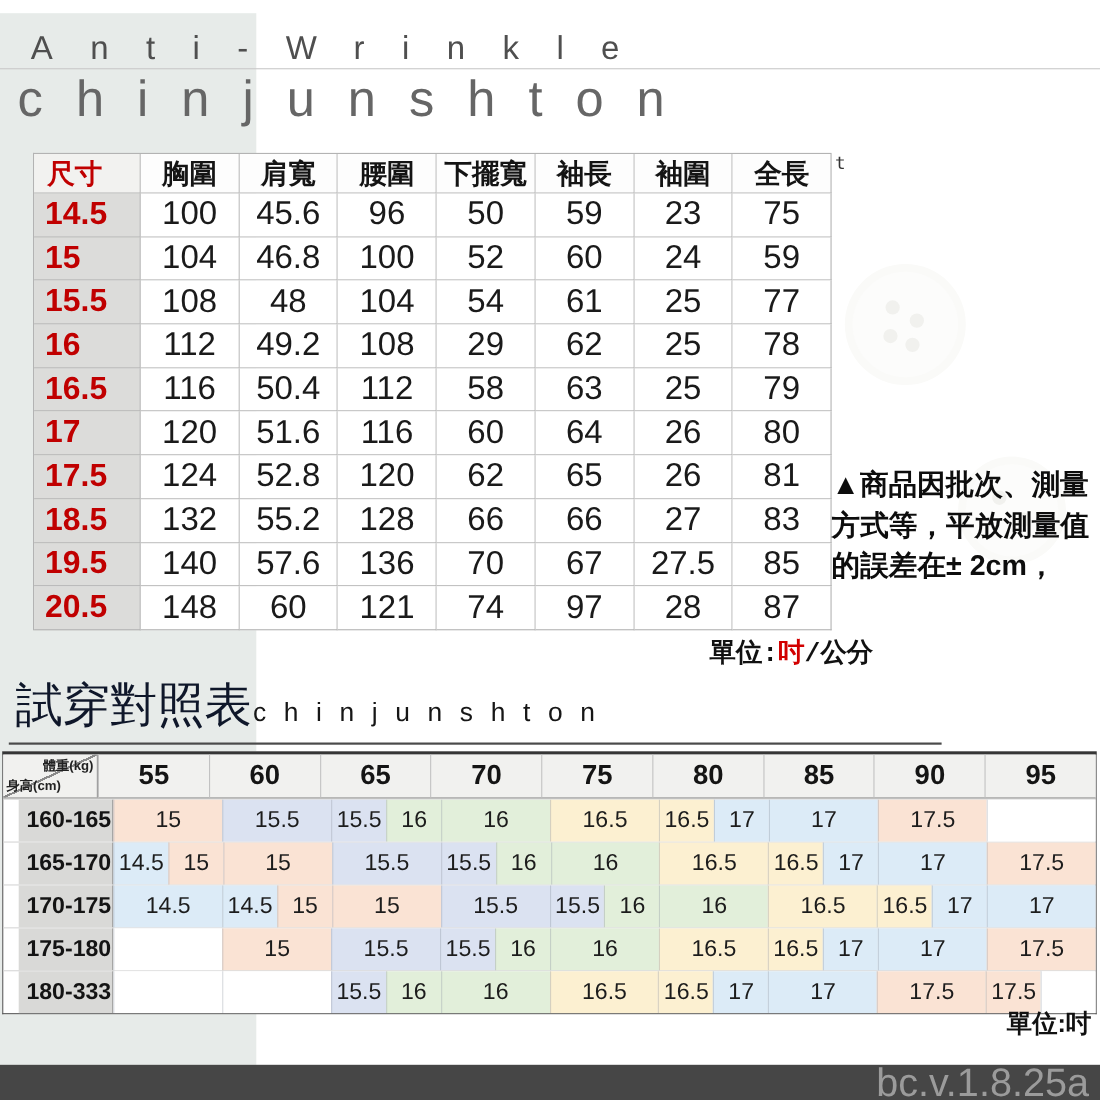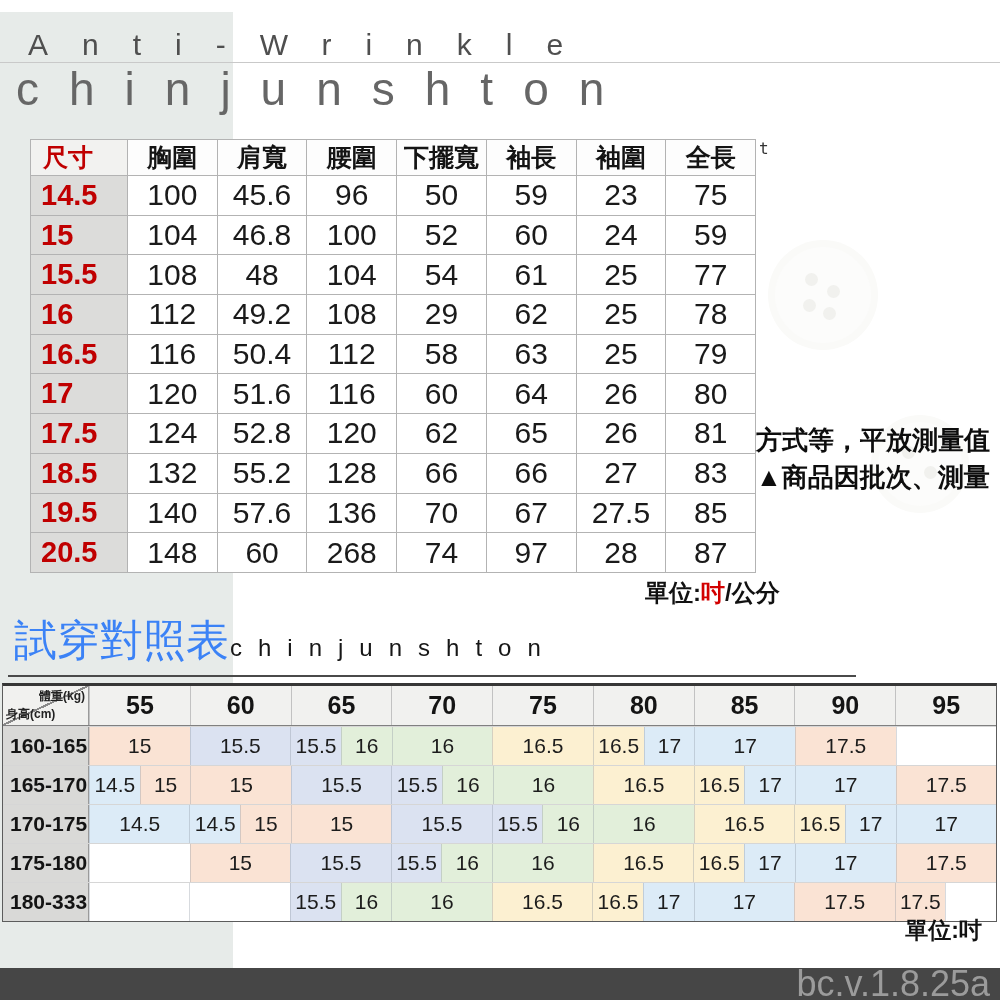--- a/index.html
+++ b/index.html
@@ -20,46 +20,46 @@
   
   .size-table{position:absolute;left:30px;top:139px;width:725px;display:grid;
     grid-template-columns:97px repeat(7,1fr);border-top:1px solid #b3b3b3;border-left:1px solid #b3b3b3;}
   .sz-cell{border-right:1px solid #b3b3b3;border-bottom:1px solid #b3b3b3;box-sizing:border-box;
     display:flex;align-items:center;justify-content:center;}
   .sz-h{height:36px;background:#fdfdfd;font-weight:bold;font-size:25px;color:#141414;text-align:center;}
   .sz-h-corner{background:#f2f2f0;color:#c00000;justify-content:flex-start;padding-left:12px;}
   .sz-label{height:39.7px;background:#dcdcda;color:#c00000;font-weight:bold;font-size:29px;
     justify-content:flex-start;padding-left:10px;}
   .sz-val{height:39.7px;background:#ffffff;font-size:30px;color:#1a1a1a;}
-  .size-unit{position:absolute;left:645px;top:577px;font-size:24px;font-weight:bold;color:#111;white-space:nowrap;}
+  .size-unit{position:absolute;left:645px;top:577px;font-size:24px;font-weight:bold;color:#111;white-space:nowrap;font-family:Liberation Mono, monospace;}
   .size-unit .red{color:#d20000;}
   
   .note{position:absolute;left:756px;top:422px;width:244px;font-size:26px;font-weight:bold;
     color:#0d0d0d;line-height:37px;z-index:2;}
   
-  .fit-title{position:absolute;left:14px;top:612px;font-size:43px;color:#3b82f6;
+  .fit-title{position:absolute;left:14px;top:612px;font-size:43px;color:#0f172a;
     font-family:"DejaVu Serif","Liberation Serif",serif;white-space:nowrap;}
   .fit-brand{position:absolute;left:230px;top:634px;font-size:24px;letter-spacing:16px;color:#161616;white-space:nowrap;}
   .fit-underline{position:absolute;left:8px;top:675px;width:848px;height:2px;background:#4a4a4a;}
   
   .fit-table{position:absolute;left:2px;top:683px;width:995px;box-sizing:border-box;
     border:1px solid #5c5c5c;border-top:3px solid #363636;background:#fff;}
   .fit-hrow{display:flex;height:39px;background:#f1f1ef;border-bottom:1px solid #808080;}
   .fit-corner{width:86px;box-sizing:border-box;position:relative;border-right:1px solid #9a9a9a;
     background-image:linear-gradient(to bottom right,transparent calc(50% - 1px),#8a8a8a calc(50% - 1px),#8a8a8a calc(50% + 1px),transparent calc(50% + 1px));}
   .fit-corner .tr{position:absolute;top:2px;right:3px;font-size:12px;font-weight:bold;color:#222;}
   .fit-corner .bl{position:absolute;bottom:2px;left:3px;font-size:12px;font-weight:bold;color:#222;}
   .fit-wcell{flex:1 1 0;display:flex;align-items:center;justify-content:center;
     font-size:25px;font-weight:bold;color:#141414;border-left:1px solid #c2c2c2;}
   .fit-row{display:flex;height:38px;border-top:1px solid #d6d6d6;}
   .fit-label{width:86px;box-sizing:border-box;background:#d9d9d7;border-right:1px solid #9a9a9a;
-    display:flex;align-items:center;padding-left:7px;font-size:21px;font-weight:bold;color:#141414;}
+    display:flex;align-items:center;padding-left:7px;font-size:21px;font-weight:bold;color:#141414;margin-left:14px;}
   .fit-seg{flex-basis:0;display:flex;align-items:center;justify-content:center;
     font-size:21px;color:#1c1c1c;border-left:1px solid rgba(140,150,160,.35);box-sizing:border-box;}
-  .fit-unit{position:absolute;right:18px;top:915px;font-size:23px;font-weight:bold;color:#111;}
+  .fit-unit{position:absolute;right:8px;top:915px;font-size:23px;font-weight:bold;color:#111;}
   
   .footer-bar{position:absolute;left:0;top:968px;width:1000px;height:32px;background:#464646;
     box-sizing:border-box;text-align:right;padding-right:10px;}
   .footer-bar span{font-size:36px;line-height:32px;color:#9b9b9b;}
 </style>
 </head>
 <body>
 
 <div class="left-panel"></div>
 <div class="shirt-btn" style="left:775px;top:247px;width:96px;height:96px;">
@@ -155,33 +155,34 @@
     <div class="sz-cell sz-val">140</div>
     <div class="sz-cell sz-val">57.6</div>
     <div class="sz-cell sz-val">136</div>
     <div class="sz-cell sz-val">70</div>
     <div class="sz-cell sz-val">67</div>
     <div class="sz-cell sz-val">27.5</div>
     <div class="sz-cell sz-val">85</div>
     <div class="sz-cell sz-label">20.5</div>
     <div class="sz-cell sz-val">148</div>
     <div class="sz-cell sz-val">60</div>
-    <div class="sz-cell sz-val">268</div>
+    <div class="sz-cell sz-val">121</div>
     <div class="sz-cell sz-val">74</div>
     <div class="sz-cell sz-val">97</div>
     <div class="sz-cell sz-val">28</div>
     <div class="sz-cell sz-val">87</div>
   </div>
 <div class="size-unit">
   <span>單位:</span><span class="red">吋</span><span>/公分</span>
 </div>
 
 <div class="note">
+    <div>▲商品因批次、測量</div>
     <div>方式等，平放測量值</div>
-    <div>▲商品因批次、測量</div>
+    <div>的誤差在± 2cm，</div>
   </div>
 
 <div class="fit-title">試穿對照表</div>
 <div class="fit-brand">chinjunshton</div>
 <div class="fit-underline"></div>
 
 <div class="fit-table">
     <div class="fit-hrow">
       <div class="fit-corner">
         <span class="tr">體重(kg)</span>

